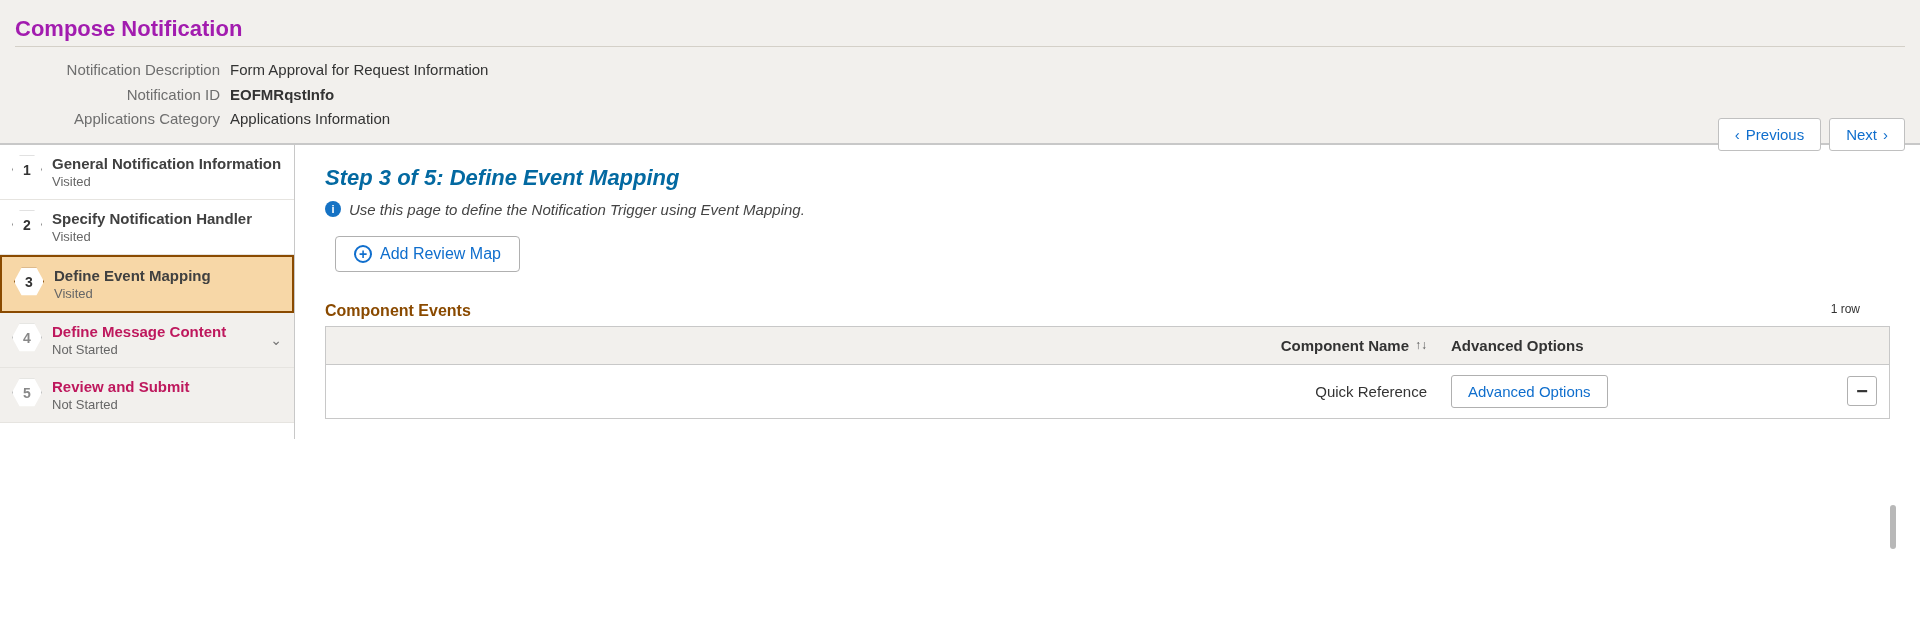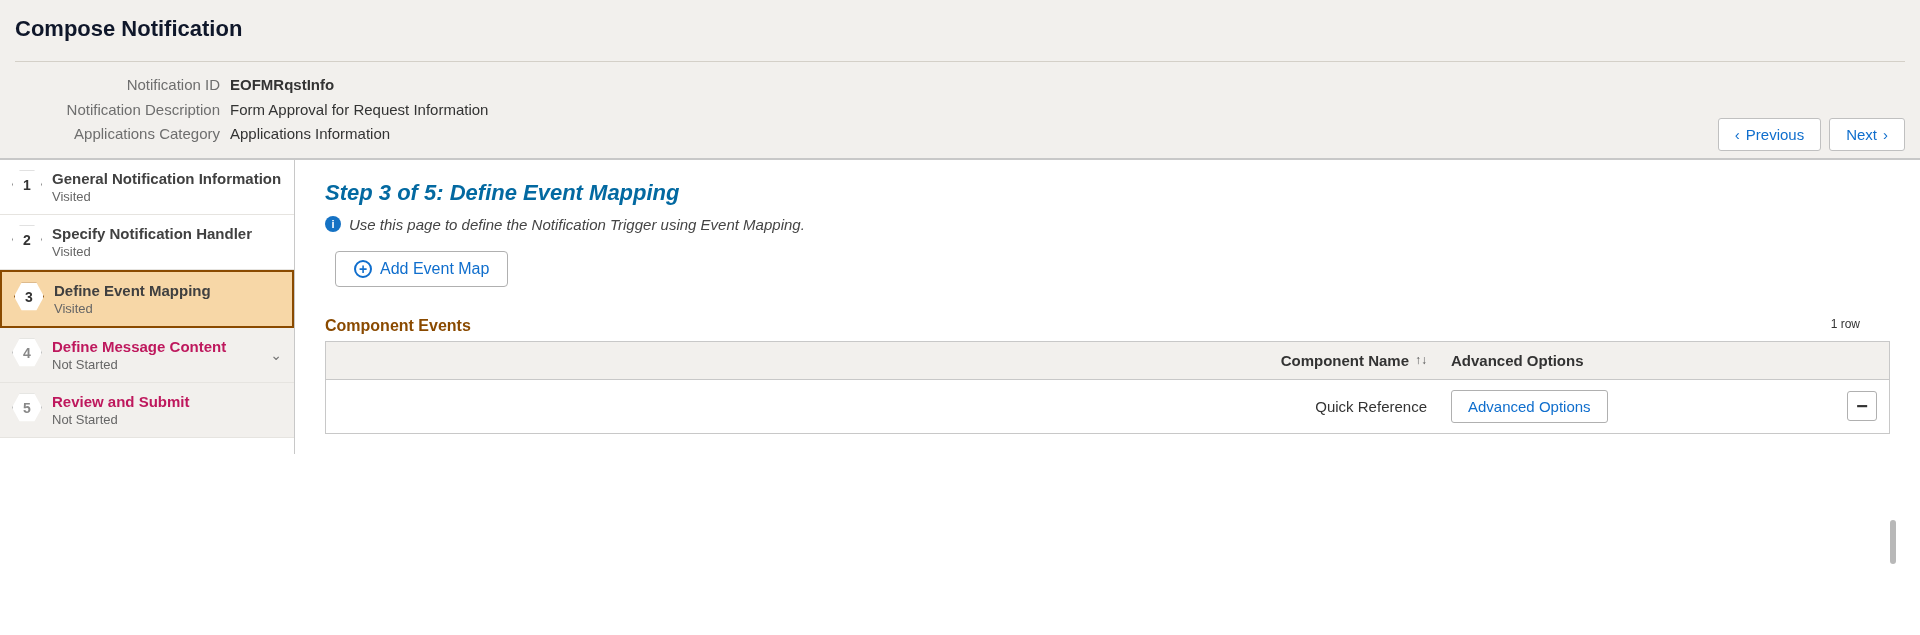--- a/index.html
+++ b/index.html
@@ -5,21 +5,21 @@
   * { box-sizing: border-box; }
   html, body { margin:0; padding:0; font-family: Arial, Helvetica, sans-serif; font-size:14px; color:#333; background:#fff; }
   .app { width:1920px; height:635px; position:relative; }
 
   .header {
     background:#f2f0ed;
     border-bottom:1px solid #c8c8c8;
     padding:10px 15px 10px 15px;
   }
   .page-title {
-    font-size:22px; font-weight:bold; color:#0f172a; margin:6px 0 19px 0;
+    font-size:22px; font-weight:bold; color:#a21caf; margin:6px 0 4px 0;
   }
   .meta { border-top:1px solid #d4d0c8; padding-top:10px; }
   .meta-row { display:flex; align-items:baseline; margin:2px 0; font-size:15px; line-height:1.5; }
   .meta-label { width:215px; text-align:right; color:#6e6e6e; padding-right:10px; }
   .meta-value { color:#333; }
   .meta-value.bold { font-weight:bold; }
 
   .nav-buttons { position:absolute; right:15px; top:118px; display:flex; gap:8px; }
   .btn {
     border:1px solid #c0c0c0; background:#fff; color:#0f6ecd; padding:7px 16px;
@@ -95,26 +95,26 @@
 </style>
 </head>
 <body>
 
 <div class="app">
 
   <div class="header">
     <div class="page-title">Compose Notification</div>
     <div class="meta">
       <div class="meta-row">
+        <div class="meta-label">Notification Description</div>
+        <div class="meta-value">Form Approval for Request Information</div>
+      </div>
+      <div class="meta-row">
         <div class="meta-label">Notification ID</div>
         <div class="meta-value bold">EOFMRqstInfo</div>
-      </div>
-      <div class="meta-row">
-        <div class="meta-label">Notification Description</div>
-        <div class="meta-value">Form Approval for Request Information</div>
       </div>
       <div class="meta-row">
         <div class="meta-label">Applications Category</div>
         <div class="meta-value">Applications Information</div>
       </div>
     </div>
   </div>
 
   <div class="nav-buttons">
     <button class="btn">
@@ -175,21 +175,21 @@
 
     <div class="main">
       <div class="step-heading">Step 3 of 5: Define Event Mapping</div>
       <div class="hint-row">
         <span class="info-icon">i</span>
         <span>Use this page to define the Notification Trigger using Event Mapping.</span>
       </div>
 
       <button class="add-btn">
         <span class="plus-circle">+</span>
-        <span>Add Event Map</span>
+        <span>Add Review Map</span>
       </button>
 
       <div style="position:relative;">
         <div class="section-title">Component Events</div>
         <div class="row-count" style="top:0;">1 row</div>
       </div>
 
       <div class="grid">
         <div class="grid-header">
           <div class="col-comp">

